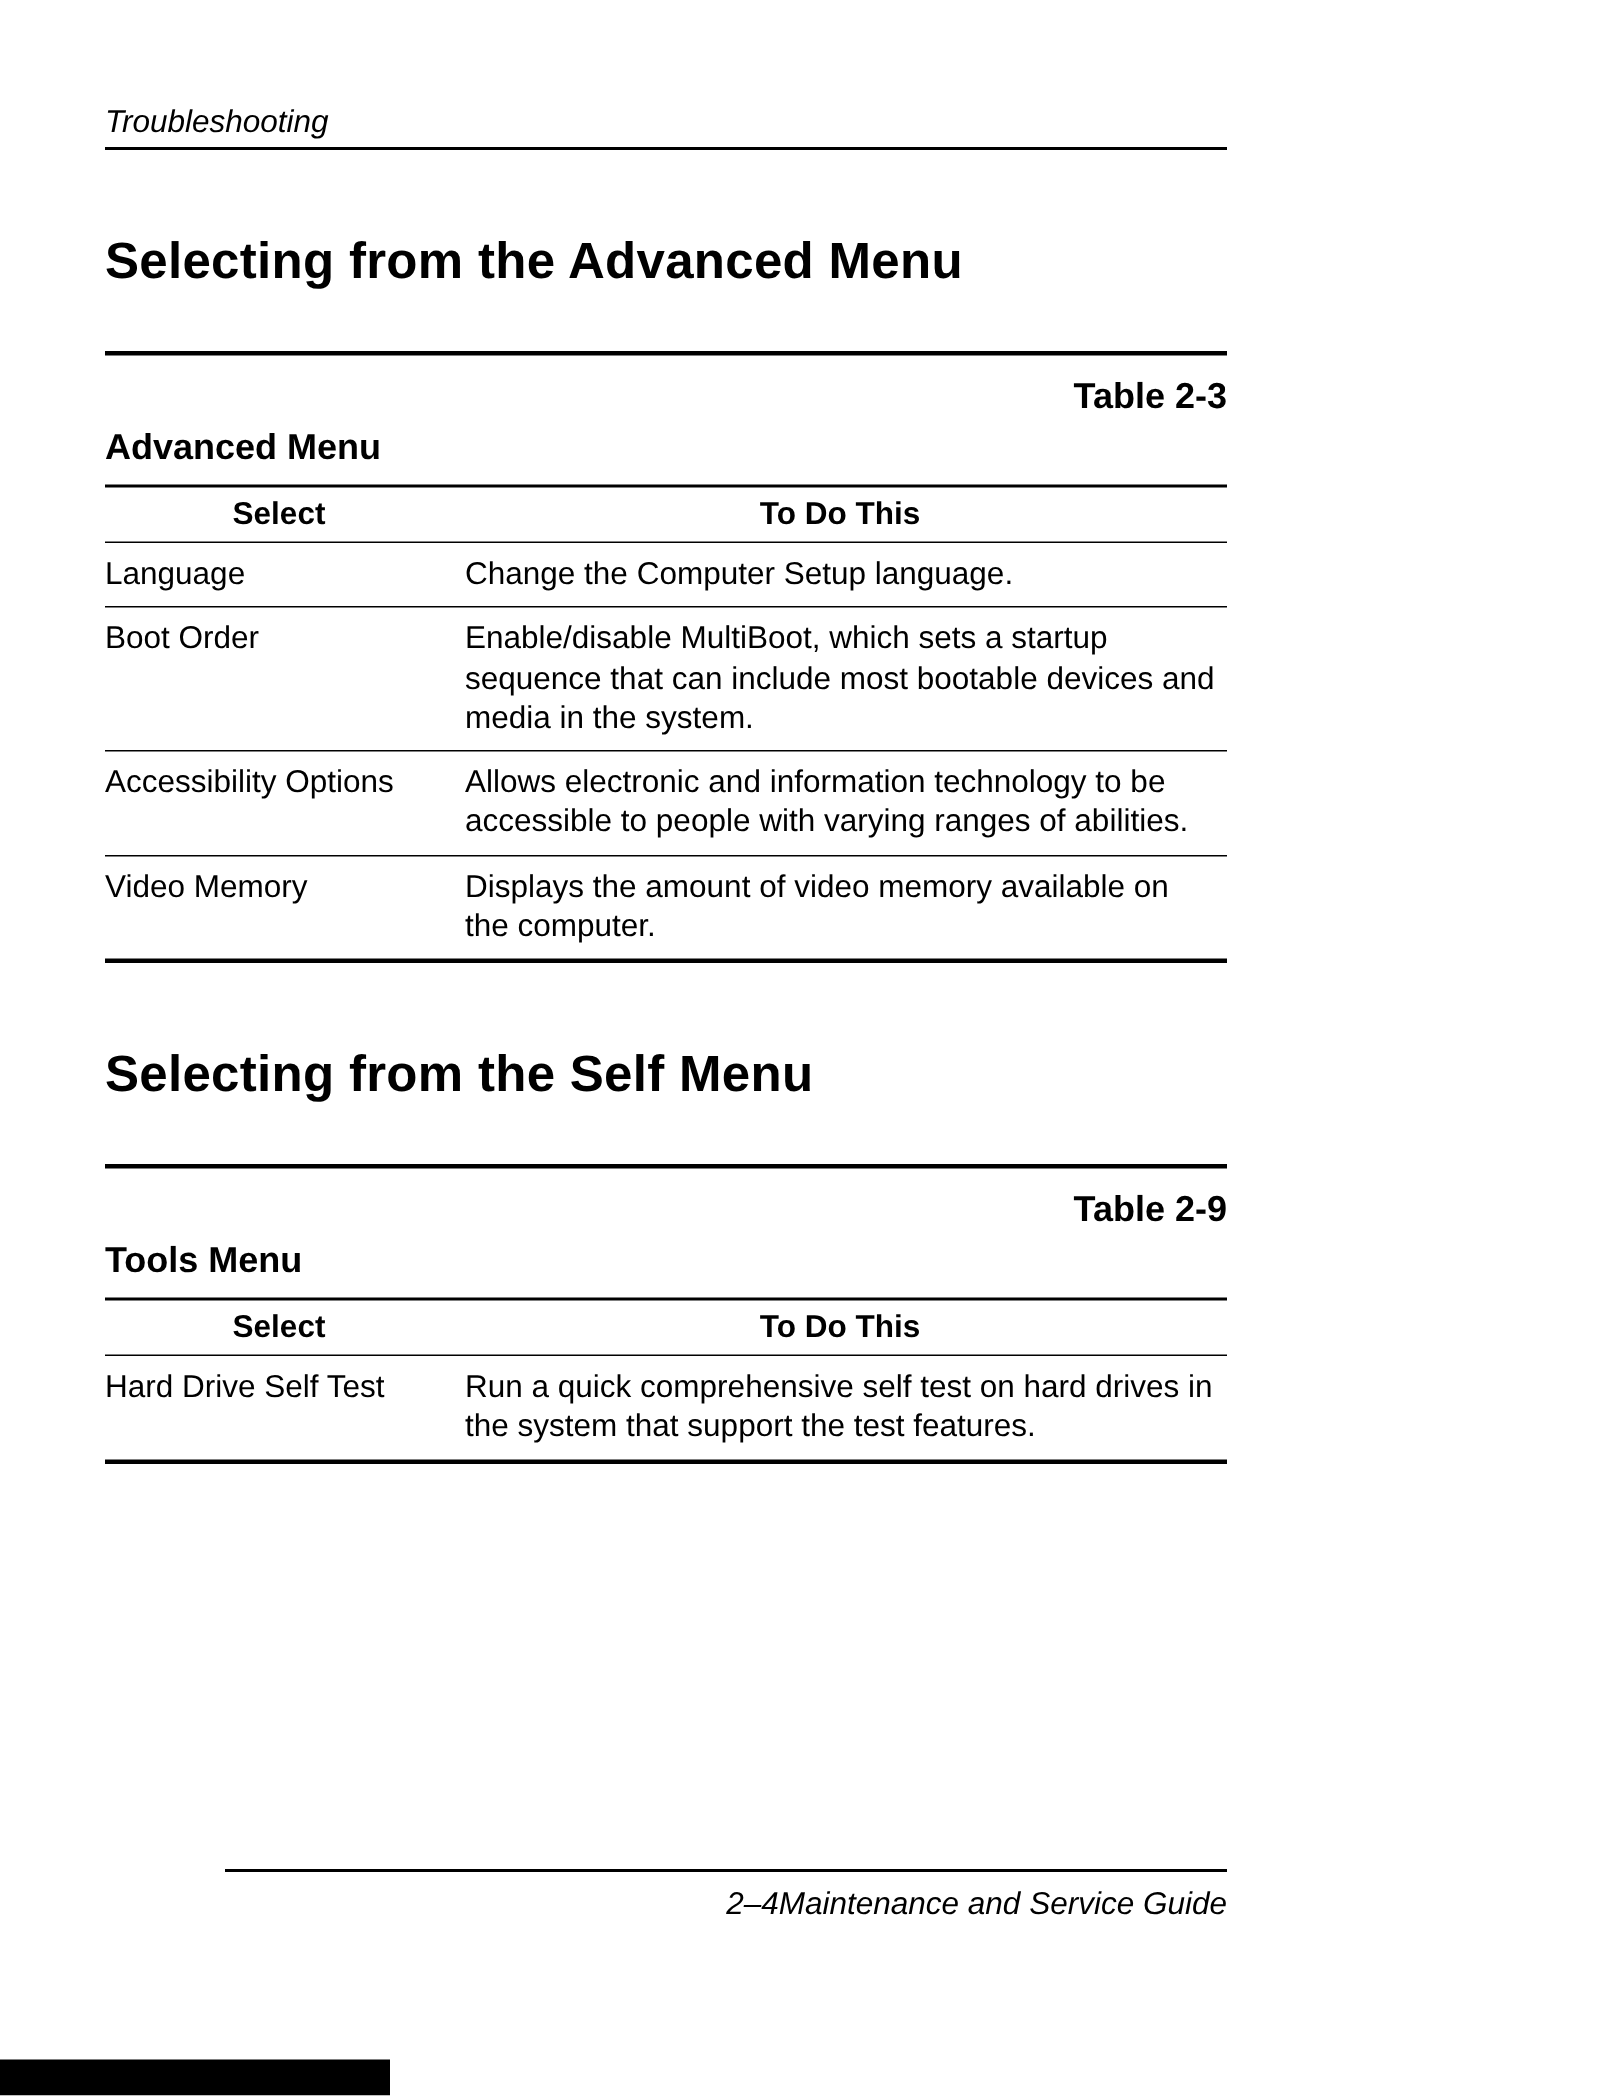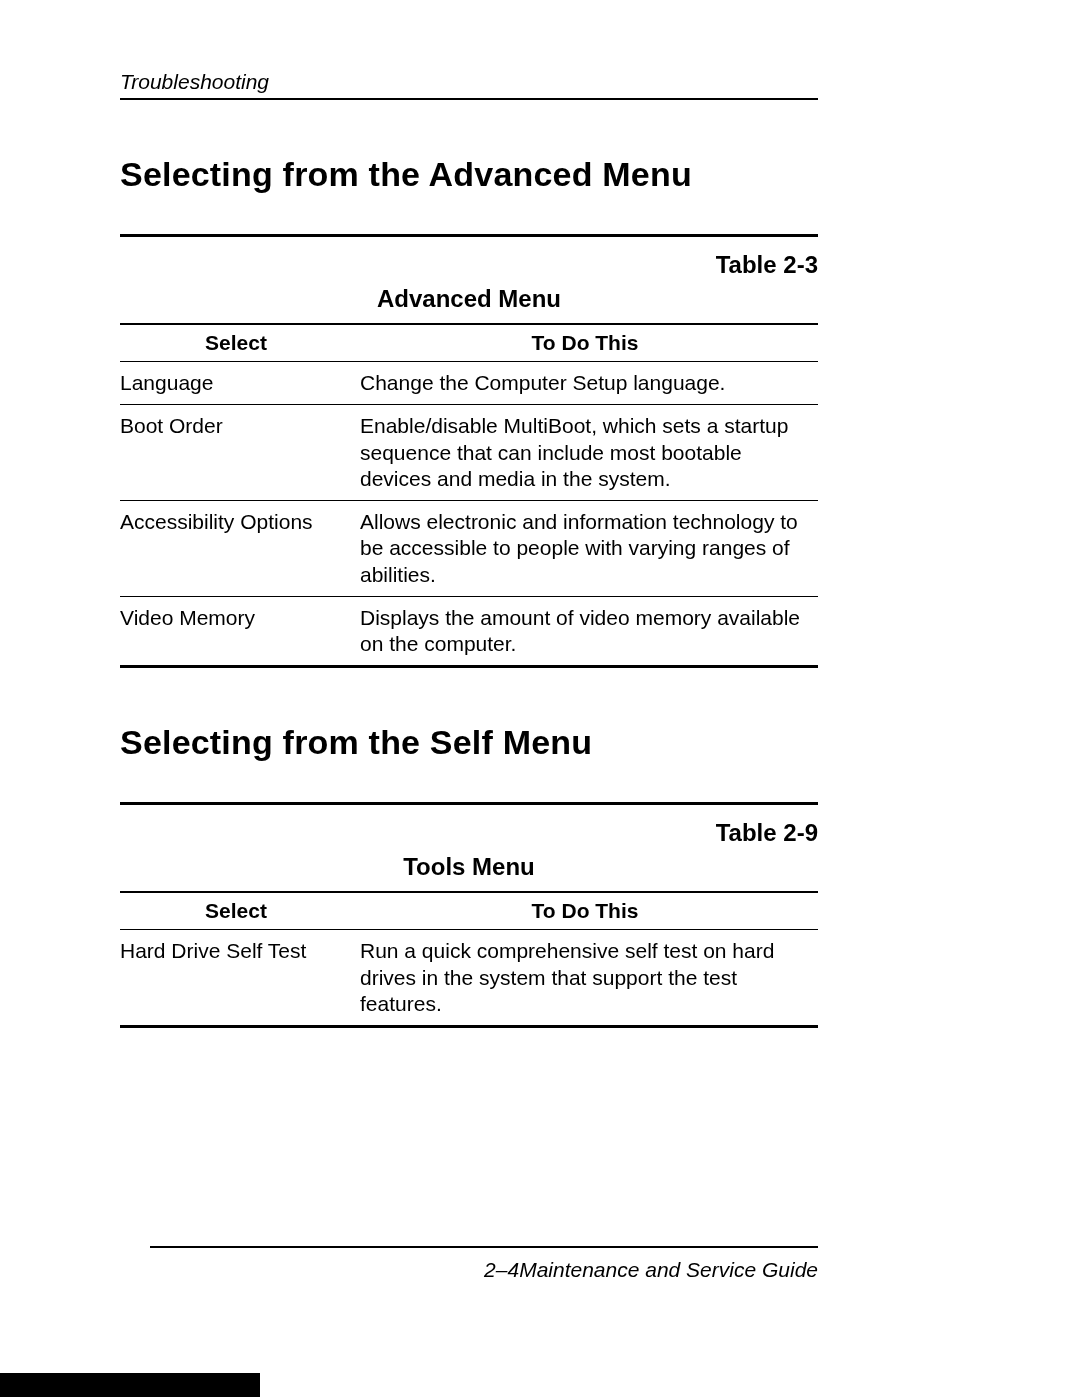--- a/index.html
+++ b/index.html
@@ -9,21 +9,21 @@
     width: 1080px;
     height: 1397px;
     font-family: Arial, Helvetica, sans-serif;
     color: #000;
   }
   .page {
     position: relative;
     box-sizing: border-box;
     width: 968px;
     height: 1397px;
-    padding: 70px 150px 0 120px;
+    padding: 70px 150px 0 70px;
   }
   .running-head {
     font-style: italic;
     font-size: 21px;
     padding-bottom: 4px;
     border-bottom: 2px solid #000;
     margin-bottom: 55px;
   }
   h1.section {
     font-weight: 800;
@@ -39,21 +39,20 @@
     border-top: 3px solid #000;
     height: 0;
   }
   .tbl-cap {
     text-align: right;
     font-weight: 700;
     font-size: 24px;
     margin-top: 14px;
   }
   .tbl-title {
-    text-align: center;
     font-weight: 700;
     font-size: 24px;
     margin-top: 6px;
     margin-bottom: 10px;
   }
   .tbl-midrule {
     border-top: 2px solid #000;
   }
   table.data {
     width: 100%;

